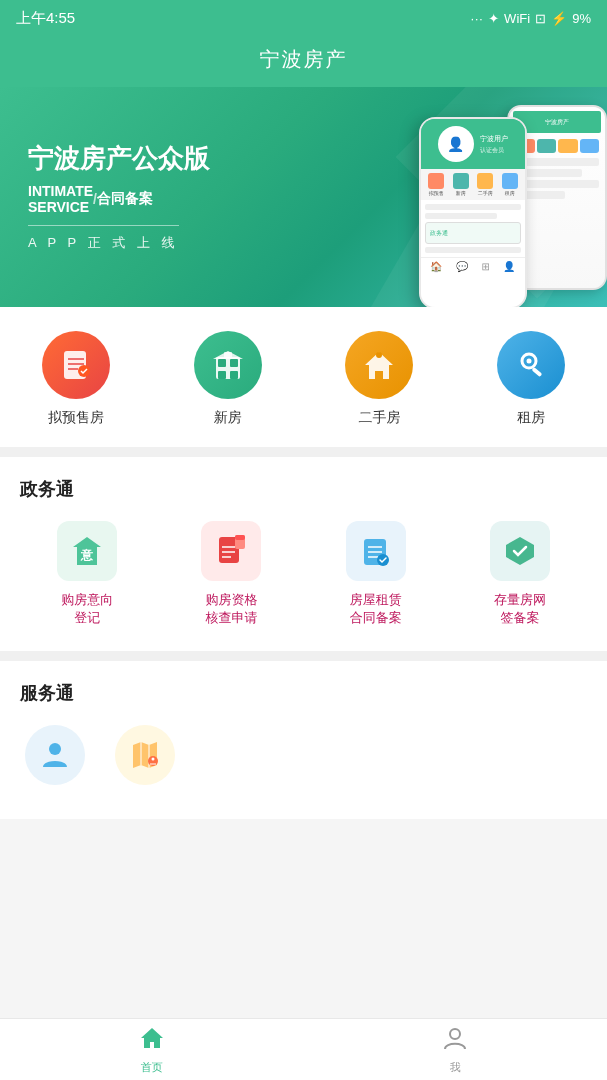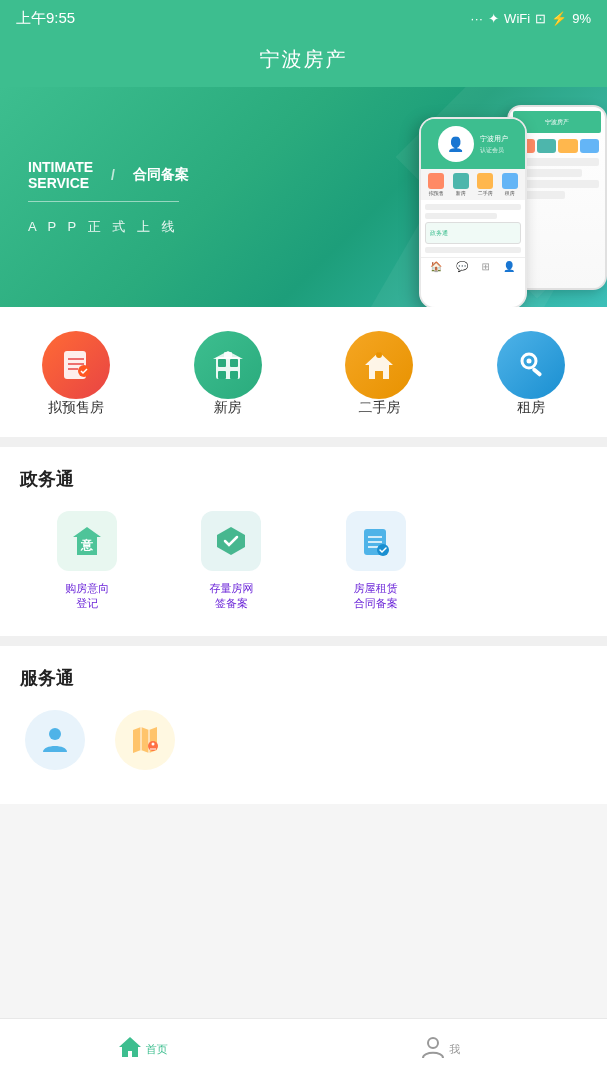--- a/index.html
+++ b/index.html
@@ -69,32 +69,32 @@
       font-weight: 700;
       line-height: 1.3;
       margin-bottom: 8px;
     }
     .banner-subtitle {
       color: #fff;
       font-size: 14px;
       font-weight: 600;
       display: flex;
       align-items: center;
-      gap: 18px;
+      gap: 0;
       margin-bottom: 6px;
     }
     .banner-subtitle .divider {
       color: rgba(255,255,255,0.7);
     }
     .banner-sub2 {
       color: rgba(255,255,255,0.9);
       font-size: 13px;
       letter-spacing: 4px;
       border-top: 1px solid rgba(255,255,255,0.5);
-      padding-top: 16px;
+      padding-top: 8px;
       margin-top: 4px;
       display: inline-block;
     }
     .banner-phones {
       position: absolute;
       right: -10px;
       top: 10px;
       width: 230px;
       height: 210px;
       z-index: 1;
@@ -167,21 +167,21 @@
       background: #fff;
       padding: 24px 0 20px;
       display: flex;
       justify-content: space-around;
       align-items: flex-start;
     }
     .action-item {
       display: flex;
       flex-direction: column;
       align-items: center;
-      gap: 0;
+      gap: 10px;
       min-width: 80px;
     }
     .action-icon {
       width: 68px;
       height: 68px;
       border-radius: 50%;
       display: flex;
       align-items: center;
       justify-content: center;
       font-size: 30px;
@@ -228,22 +228,22 @@
     .grid-icon {
       width: 60px;
       height: 60px;
       border-radius: 12px;
       display: flex;
       align-items: center;
       justify-content: center;
       font-size: 28px;
     }
     .grid-label {
-      font-size: 11px;
-      color: #6d28d9;
+      font-size: 13px;
+      color: #be185d;
       text-align: center;
       line-height: 1.4;
     }
 
     .icon-green-soft { background: #e8f7f0; }
     .icon-red-soft { background: #ffeaea; }
     .icon-teal-soft { background: #e6f4f3; }
     .icon-blue-soft { background: #e8f3fb; }
 
     
@@ -253,21 +253,21 @@
       width: 607px;
       height: 62px;
       background: #fff;
       border-top: 1px solid #e8e8e8;
       display: flex;
       justify-content: space-around;
       align-items: center;
     }
     .nav-item {
       display: flex;
-      flex-direction: row;
+      flex-direction: column;
       align-items: center;
       gap: 3px;
       cursor: pointer;
       min-width: 70px;
     }
     .nav-icon {
       font-size: 24px;
     }
     .nav-label {
       font-size: 11px;
@@ -306,39 +306,40 @@
       display: flex;
       align-items: center;
       justify-content: center;
       font-size: 26px;
     }
   </style>
 </head>
 <body>
 
 <div class="status-bar">
-  <span class="status-time">上午9:55</span>
+  <span class="status-time">上午4:55</span>
   <div class="status-icons">
     <span>···</span>
     <span>✦</span>
     <span>WiFi</span>
     <span>⊡</span>
     <span>⚡</span>
     <span>9%</span>
   </div>
 </div>
 
 <div class="header">
   <span class="header-title">宁波房产</span>
 </div>
 
 <div class="content-area">
 
   <div class="banner">
     <div class="banner-left">
+      <div class="banner-title">宁波房产公众版</div>
       <div class="banner-subtitle">
         <span>INTIMATE<br>SERVICE</span>
         <span class="divider">/</span>
         <span>合同备案</span>
       </div>
       <div class="banner-sub2">A P P 正 式 上 线</div>
     </div>
 
     <div class="banner-phones">
 
@@ -471,45 +472,58 @@
       <div class="grid-item">
         <div class="grid-icon icon-green-soft">
           <svg width="36" height="36" viewBox="0 0 36 36" fill="none">
             <polygon points="18,4 32,14 28,14 28,32 8,32 8,14 4,14" fill="#3dbe8f" opacity="0.9"></polygon>
             <text x="12" y="26" font-size="12" fill="white" font-family="PingFang SC, sans-serif" font-weight="bold">意</text>
           </svg>
         </div>
         <span class="grid-label">购房意向<br>登记</span>
       </div>
 
-
       <div class="grid-item">
-        <div class="grid-icon icon-teal-soft">
+        <div class="grid-icon icon-red-soft">
           <svg width="36" height="36" viewBox="0 0 36 36" fill="none">
-            <path d="M18 4 L32 12 L32 24 L18 32 L4 24 L4 12 Z" fill="#2aab7d" opacity="0.85"></path>
-            <path d="M12 18 L16 22 L24 14" stroke="white" stroke-width="2.5" fill="none" stroke-linecap="round"></path>
+            <rect x="6" y="4" width="20" height="26" rx="3" fill="#e84444"></rect>
+            <rect x="22" y="2" width="10" height="14" rx="2" fill="#ff8a80"></rect>
+            <rect x="22" y="2" width="10" height="5" rx="2" fill="#ff5252"></rect>
+            <line x1="9" y1="14" x2="22" y2="14" stroke="white" stroke-width="1.5"></line>
+            <line x1="9" y1="19" x2="22" y2="19" stroke="white" stroke-width="1.5"></line>
+            <line x1="9" y1="24" x2="18" y2="24" stroke="white" stroke-width="1.5"></line>
           </svg>
         </div>
-        <span class="grid-label">存量房网<br>签备案</span>
+        <span class="grid-label">购房资格<br>核查申请</span>
       </div>
 
       <div class="grid-item">
         <div class="grid-icon icon-blue-soft">
           <svg width="36" height="36" viewBox="0 0 36 36" fill="none">
             <rect x="6" y="6" width="22" height="26" rx="3" fill="#4fb3e8"></rect>
             <line x1="10" y1="14" x2="24" y2="14" stroke="white" stroke-width="1.5"></line>
             <line x1="10" y1="19" x2="24" y2="19" stroke="white" stroke-width="1.5"></line>
             <line x1="10" y1="24" x2="20" y2="24" stroke="white" stroke-width="1.5"></line>
             <circle cx="25" cy="27" r="6" fill="#1a8fd1"></circle>
             <path d="M22 27 L24 29 L28 25" stroke="white" stroke-width="1.5" fill="none" stroke-linecap="round"></path>
           </svg>
         </div>
         <span class="grid-label">房屋租赁<br>合同备案</span>
       </div>
 
+      <div class="grid-item">
+        <div class="grid-icon icon-teal-soft">
+          <svg width="36" height="36" viewBox="0 0 36 36" fill="none">
+            <path d="M18 4 L32 12 L32 24 L18 32 L4 24 L4 12 Z" fill="#2aab7d" opacity="0.85"></path>
+            <path d="M12 18 L16 22 L24 14" stroke="white" stroke-width="2.5" fill="none" stroke-linecap="round"></path>
+          </svg>
+        </div>
+        <span class="grid-label">存量房网<br>签备案</span>
+      </div>
+
     </div>
   </div>
 
   <div class="section-divider"></div>
 
   <div class="section">
     <div class="section-title">服务通</div>
     <div class="service-items">
 
       <div class="service-item">

